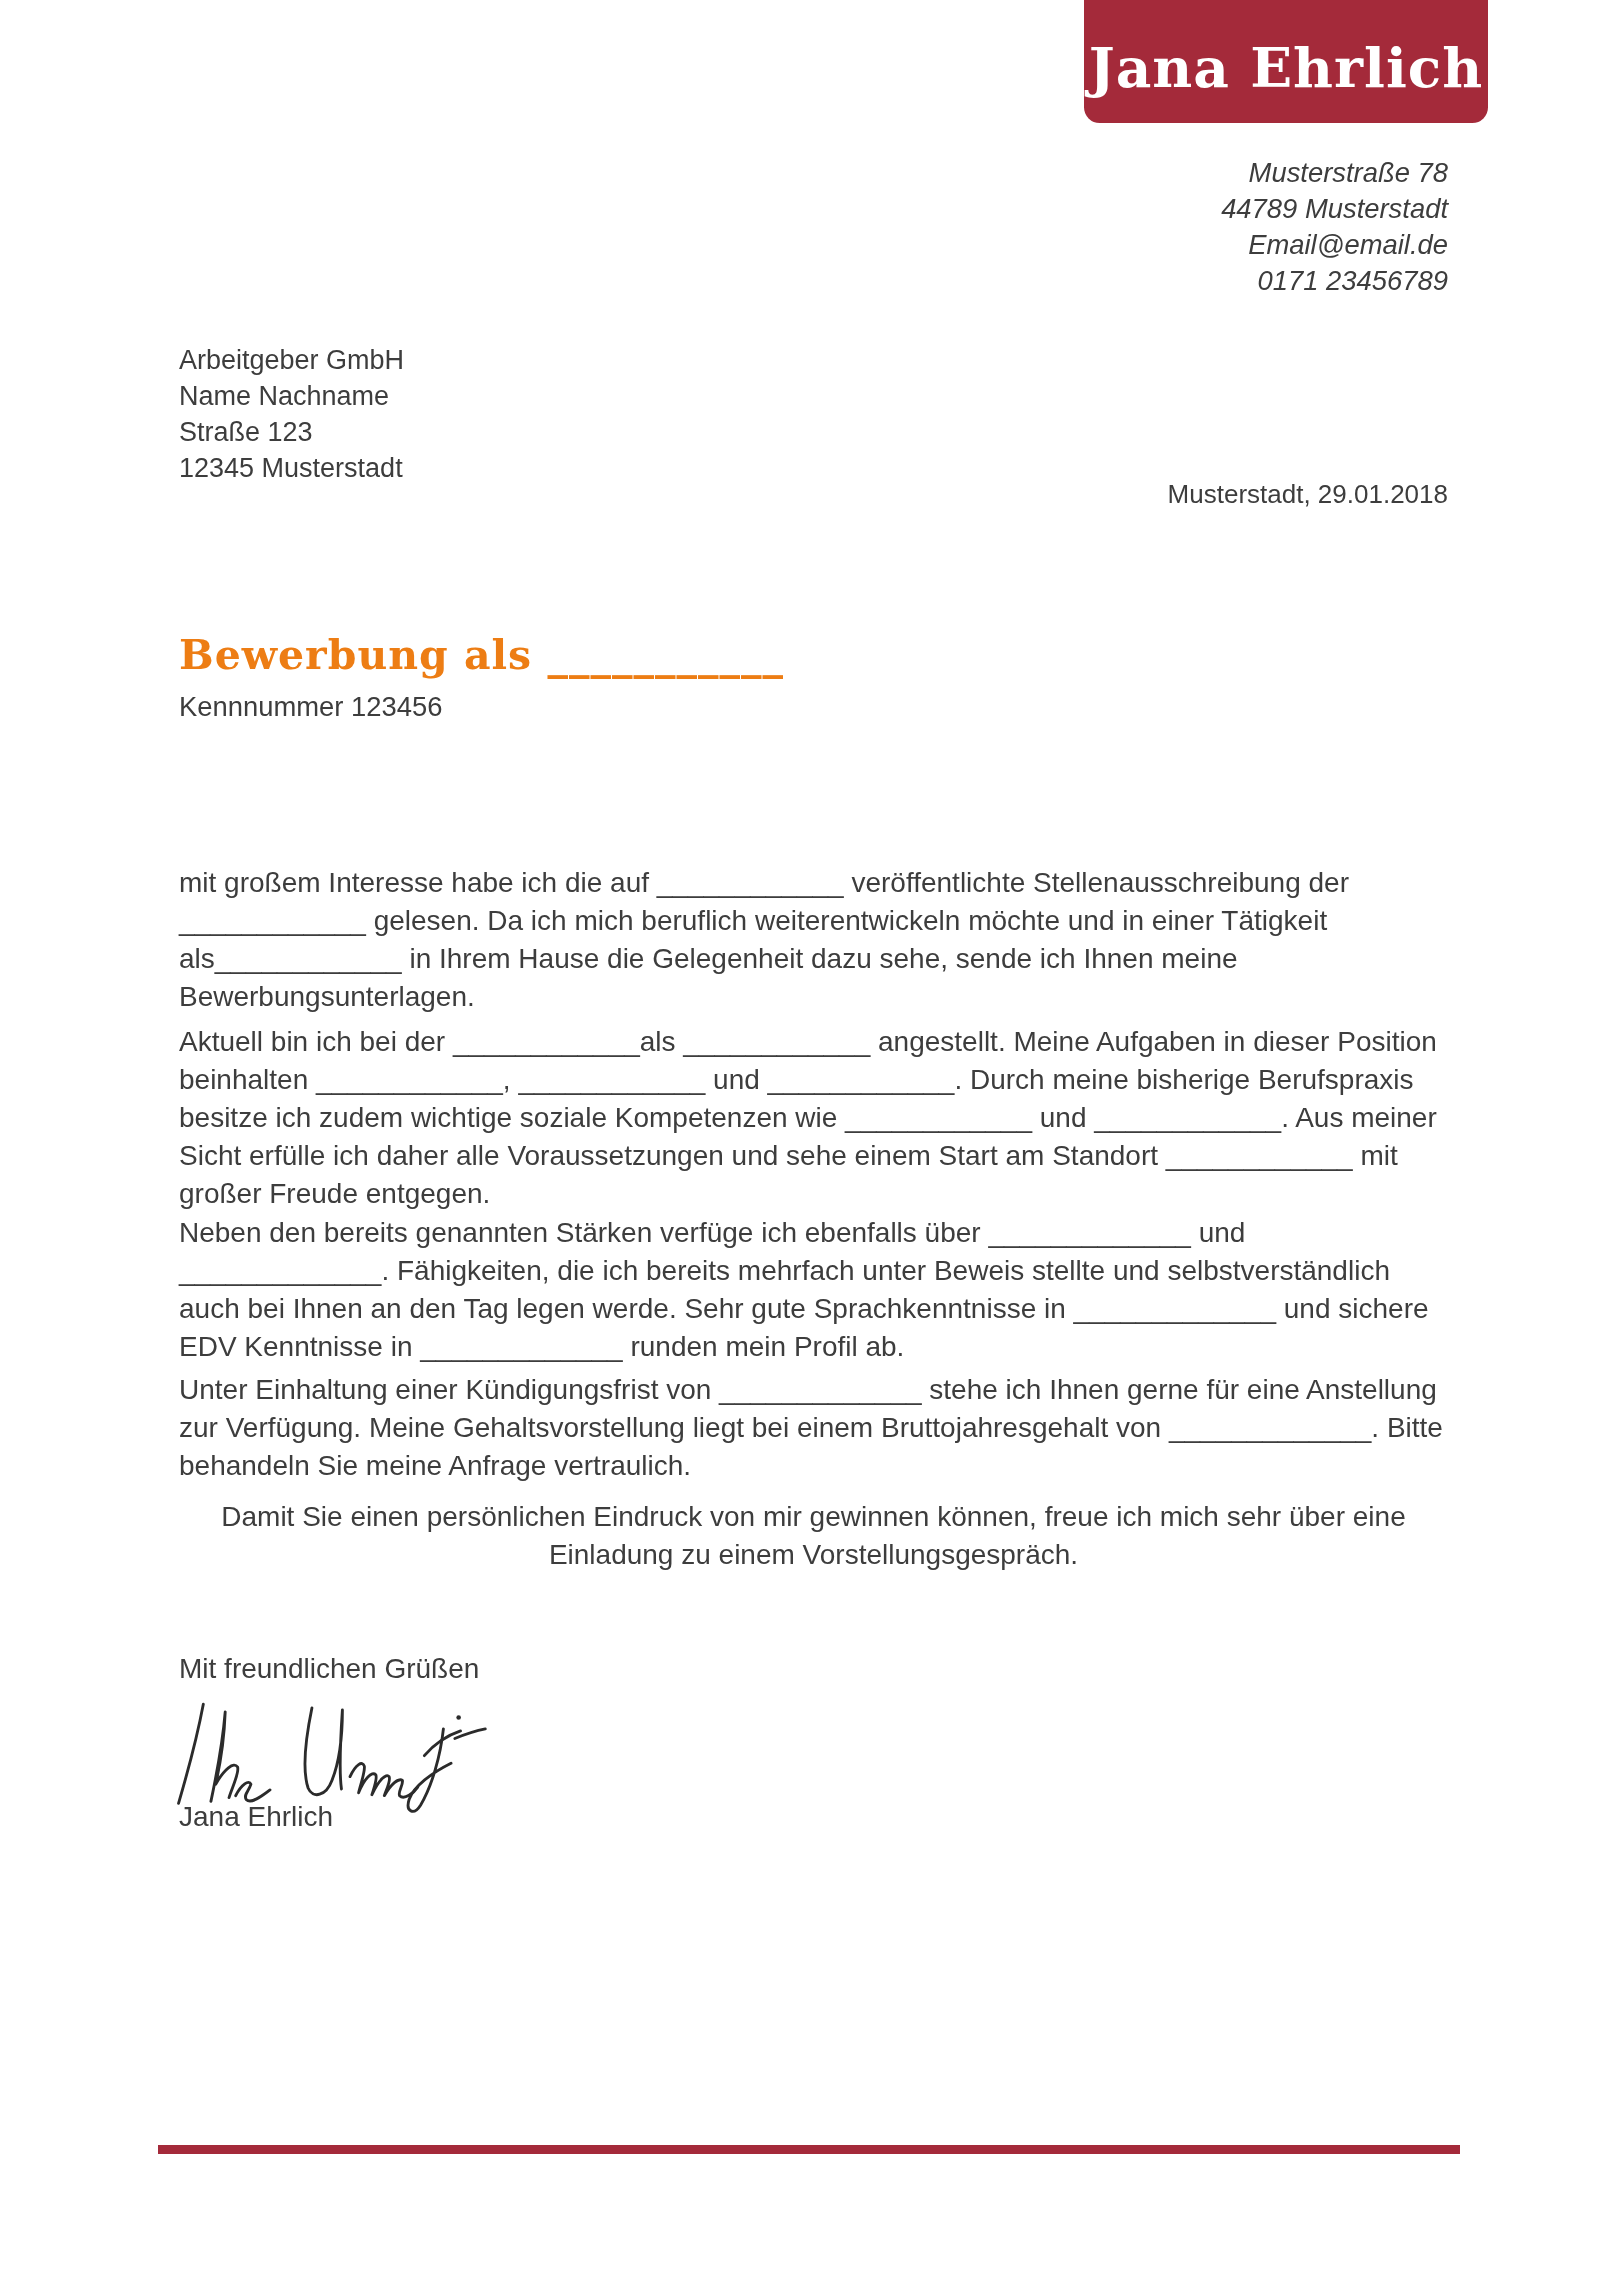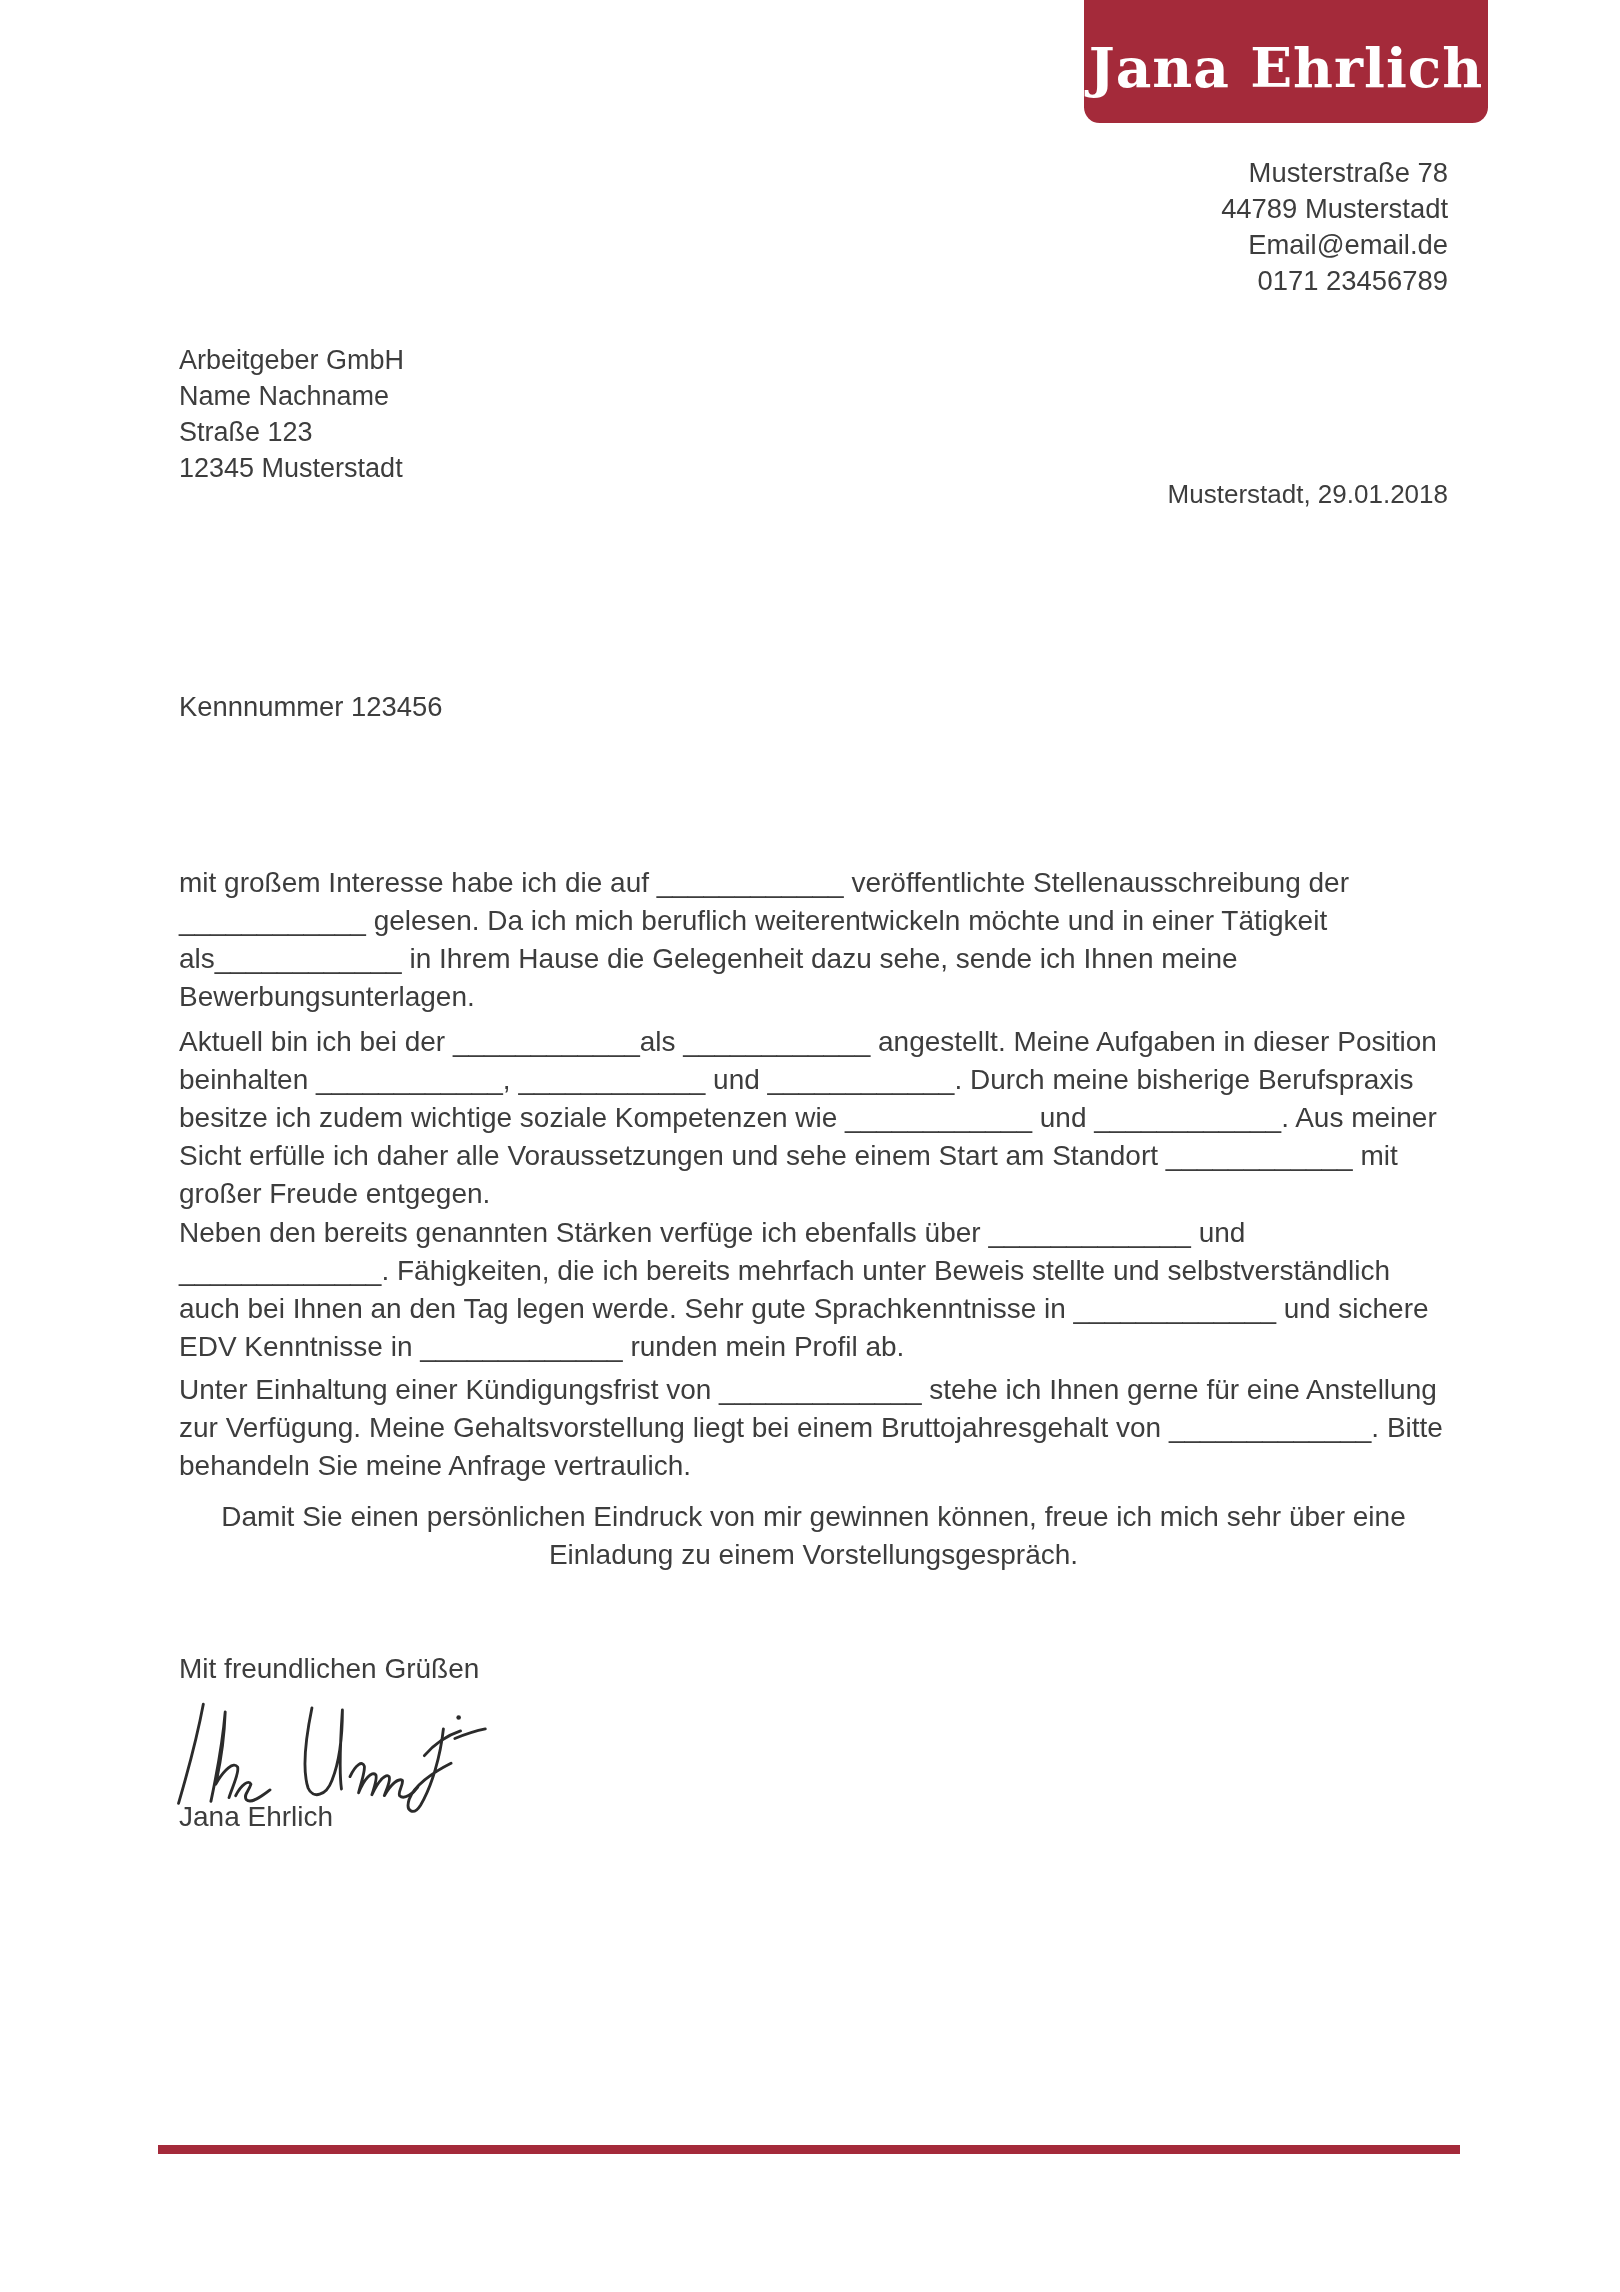--- a/index.html
+++ b/index.html
@@ -31,20 +31,21 @@
     white-space: nowrap;
   }
 
   
   .sender {
     position: absolute;
     right: 172px; top: 155px;
     text-align: right;
     font-size: 27.4px;
     line-height: 36px;
+    font-style: italic;
   }
   .sender div { white-space: nowrap; }
 
   
   .recipient {
     position: absolute;
     left: 179px; top: 342px;
     font-size: 27px;
     line-height: 36px;
   }
@@ -132,20 +133,21 @@
 
   <div class="recipient">
     <div>Arbeitgeber GmbH</div>
     <div>Name Nachname</div>
     <div>Straße 123</div>
     <div>12345 Musterstadt</div>
   </div>
 
   <div class="dateline">Musterstadt, 29.01.2018</div>
 
+  <div class="subject"><span>Bewerbung als </span><span>___________</span></div>
 
   <div class="reference">Kennnummer 123456</div>
 
 
   <div class="bodytext para-0">mit großem Interesse habe ich die auf ____________ veröffentlichte Stellenausschreibung der ____________ gelesen. Da ich mich beruflich weiterentwickeln möchte und in einer Tätigkeit als____________ in Ihrem Hause die Gelegenheit dazu sehe, sende ich Ihnen meine Bewerbungsunterlagen.</div>
   <div class="bodytext para-1">Aktuell bin ich bei der ____________als ____________ angestellt. Meine Aufgaben in dieser Position beinhalten ____________, ____________ und ____________. Durch meine bisherige Berufspraxis besitze ich zudem wichtige soziale Kompetenzen wie ____________ und ____________. Aus meiner Sicht erfülle ich daher alle Voraussetzungen und sehe einem Start am Standort ____________ mit großer Freude entgegen.</div>
   <div class="bodytext para-2">Neben den bereits genannten Stärken verfüge ich ebenfalls über _____________ und _____________. Fähigkeiten, die ich bereits mehrfach unter Beweis stellte und selbstverständlich auch bei Ihnen an den Tag legen werde. Sehr gute Sprachkenntnisse in _____________ und sichere EDV Kenntnisse in _____________ runden mein Profil ab.</div>
   <div class="bodytext para-3">Unter Einhaltung einer Kündigungsfrist von _____________ stehe ich Ihnen gerne für eine Anstellung zur Verfügung. Meine Gehaltsvorstellung liegt bei einem Bruttojahresgehalt von _____________. Bitte behandeln Sie meine Anfrage vertraulich.</div>
   <div class="bodytext para-4">Damit Sie einen persönlichen Eindruck von mir gewinnen können, freue ich mich sehr über eine Einladung zu einem Vorstellungsgespräch.</div>
 

